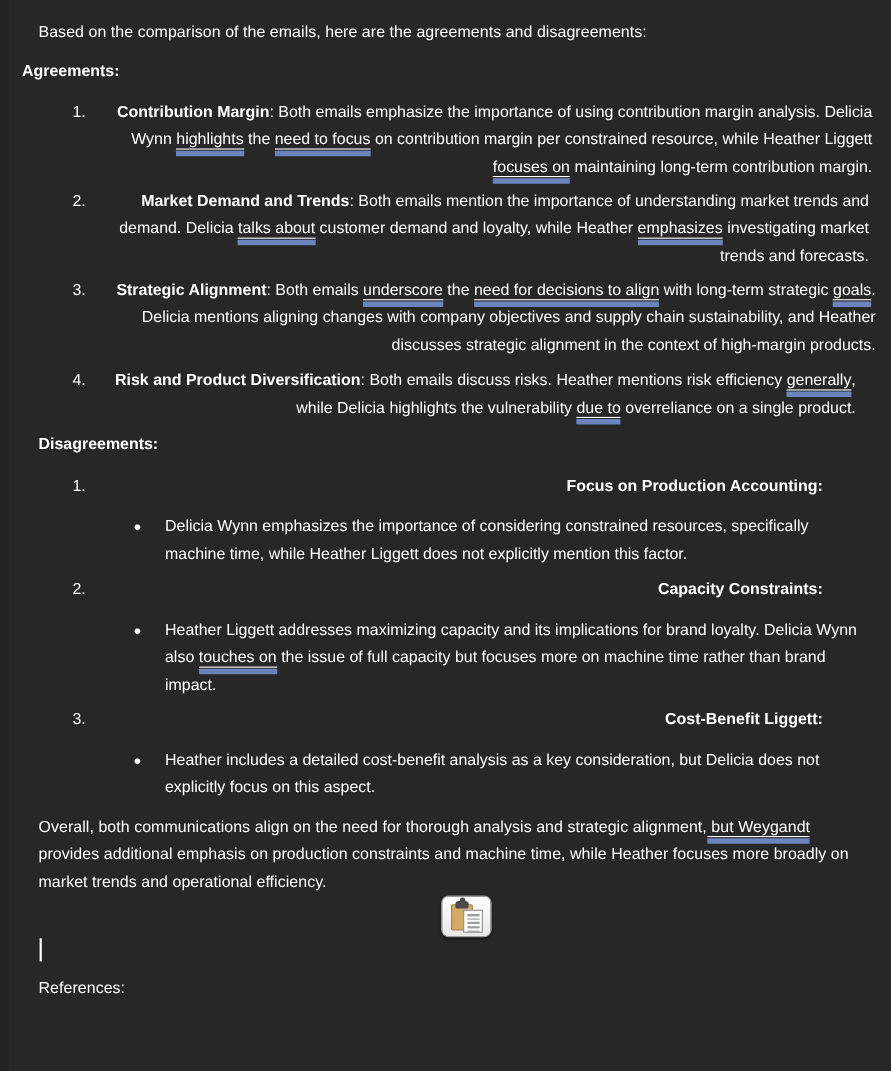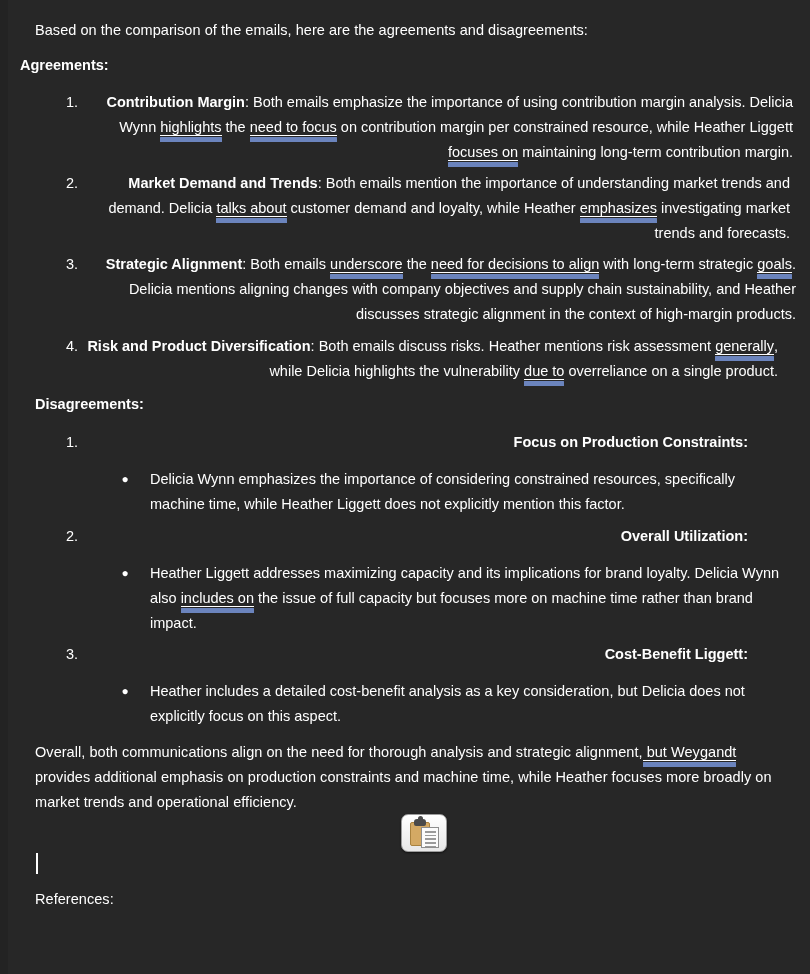--- a/index.html
+++ b/index.html
@@ -203,41 +203,41 @@
     <span class="body"><span class="bold">Market Demand and Trends</span><span>: Both emails mention the importance of understanding market trends and demand. Delicia </span><span class="mk">talks about</span><span> customer demand and loyalty, while Heather </span><span class="mk">emphasizes</span><span> investigating market trends and forecasts.</span></span>
   </div>
 
   <div class="li" style="left:48px; top:252px; width:748px;">
     <span class="marker">3.</span>
     <span class="body"><span class="bold">Strategic Alignment</span><span>: Both emails </span><span class="mk">underscore</span><span> the </span><span class="mk">need for decisions to align</span><span> with long-term strategic </span><span class="mk">goals</span><span>. Delicia mentions aligning changes with company objectives and supply chain sustainability, and Heather discusses strategic alignment in the context of high-margin products.</span></span>
   </div>
 
   <div class="li" style="left:48px; top:334px; width:730px;">
     <span class="marker">4.</span>
-    <span class="body"><span class="bold">Risk and Product Diversification</span><span>: Both emails discuss risks. Heather mentions risk assessment </span><span class="mk">generally</span><span>, while Delicia highlights the vulnerability </span><span class="mk">due to</span><span> overreliance on a single product.</span></span>
+    <span class="body"><span class="bold">Risk and Product Diversification</span><span>: Both emails discuss risks. Heather mentions risk efficiency </span><span class="mk">generally</span><span>, while Delicia highlights the vulnerability </span><span class="mk">due to</span><span> overreliance on a single product.</span></span>
   </div>
 
   <div class="heading" style="left:35px; top:392px;">Disagreements:</div>
 
   <div class="li" style="left:48px; top:430px; width:700px;">
     <span class="marker">1.</span>
-    <span class="body bold">Focus on Production Constraints:</span>
+    <span class="body bold">Focus on Production Accounting:</span>
   </div>
   <div class="bli" style="left:118px; top:467px; width:672px;">
     <span class="dot">●</span>
     <span class="body">Delicia Wynn emphasizes the importance of considering constrained resources, specifically machine time, while Heather Liggett does not explicitly mention this factor.</span>
   </div>
 
   <div class="li" style="left:48px; top:524px; width:700px;">
     <span class="marker">2.</span>
-    <span class="body bold">Overall Utilization:</span>
+    <span class="body bold">Capacity Constraints:</span>
   </div>
   <div class="bli" style="left:118px; top:561px; width:672px;">
     <span class="dot">●</span>
-    <span class="body"><span>Heather Liggett addresses maximizing capacity and its implications for brand loyalty. Delicia Wynn also </span><span class="mk">includes on</span><span> the issue of full capacity but focuses more on machine time rather than brand impact.</span></span>
+    <span class="body"><span>Heather Liggett addresses maximizing capacity and its implications for brand loyalty. Delicia Wynn also </span><span class="mk">touches on</span><span> the issue of full capacity but focuses more on machine time rather than brand impact.</span></span>
   </div>
 
   <div class="li" style="left:48px; top:642px; width:700px;">
     <span class="marker">3.</span>
     <span class="body bold">Cost-Benefit Liggett:</span>
   </div>
   <div class="bli" style="left:118px; top:679px; width:655px;">
     <span class="dot">●</span>
     <span class="body">Heather includes a detailed cost-benefit analysis as a key consideration, but Delicia does not explicitly focus on this aspect.</span>
   </div>

